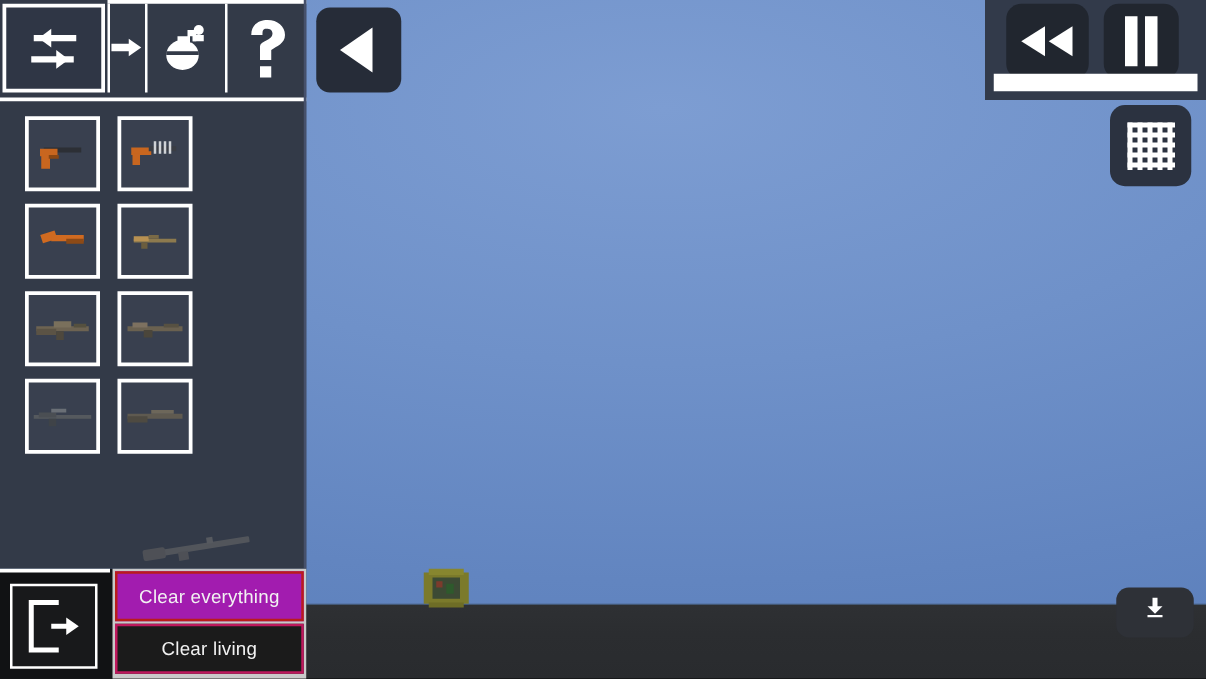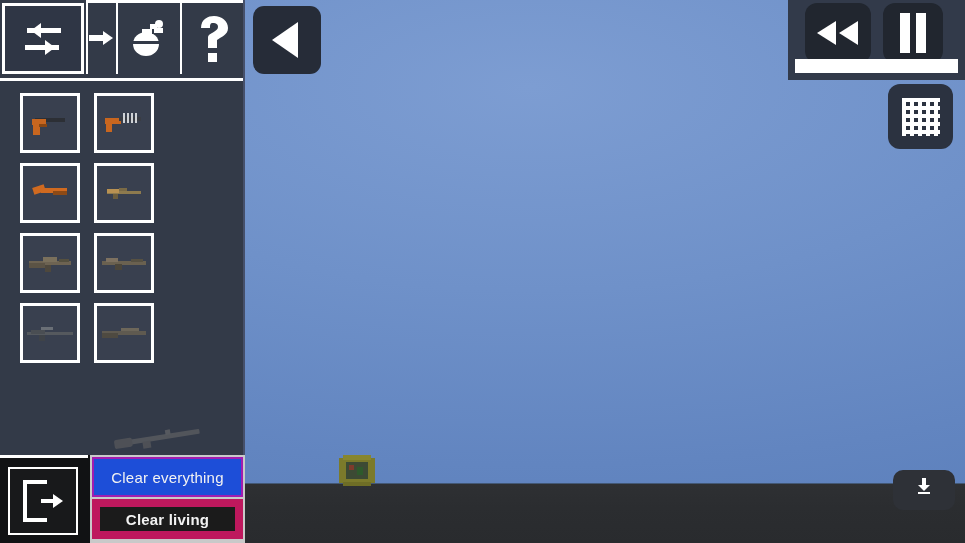--- a/index.html
+++ b/index.html
@@ -85,22 +85,22 @@
     box-sizing:border-box;border:2px solid #ffffff;background:#18191b;
     display:flex;align-items:center;justify-content:center;
   }
 
   #clear-stack{position:absolute;left:90px;top:455px;width:155px;height:88px;background:#c9c9c9;padding:2px;box-sizing:border-box;}
   .clear-btn{
     width:151px;height:40px;box-sizing:border-box;
     display:flex;align-items:center;justify-content:center;
     color:#f2f2f2;font-size:15px;letter-spacing:.2px;
   }
-  #clear-everything{background:#1d4ed8;border:2px solid #a21caf;margin-bottom:2px;}
-  #clear-living{background:#1b1b1b;border:8px solid #be185d;font-weight:bold;}
+  #clear-everything{background:#a21caf;border:2px solid #b91c1c;margin-bottom:2px;}
+  #clear-living{background:#1b1b1b;border:2px solid #be185d;}
 
   
   .rnd{
     position:absolute;background:#262c38;border-radius:11px;
     display:flex;align-items:center;justify-content:center;
   }
   #back-btn{left:253px;top:6px;width:68px;height:68px;}
   #rewind-btn{left:805px;top:3px;width:66px;height:60px;border-radius:12px;background:#21262f;}
   #pause-btn{left:883px;top:3px;width:60px;height:60px;border-radius:12px;background:#21262f;}
   #topbar-bg{position:absolute;left:788px;top:0;width:177px;height:80px;background:#323a4a;}

